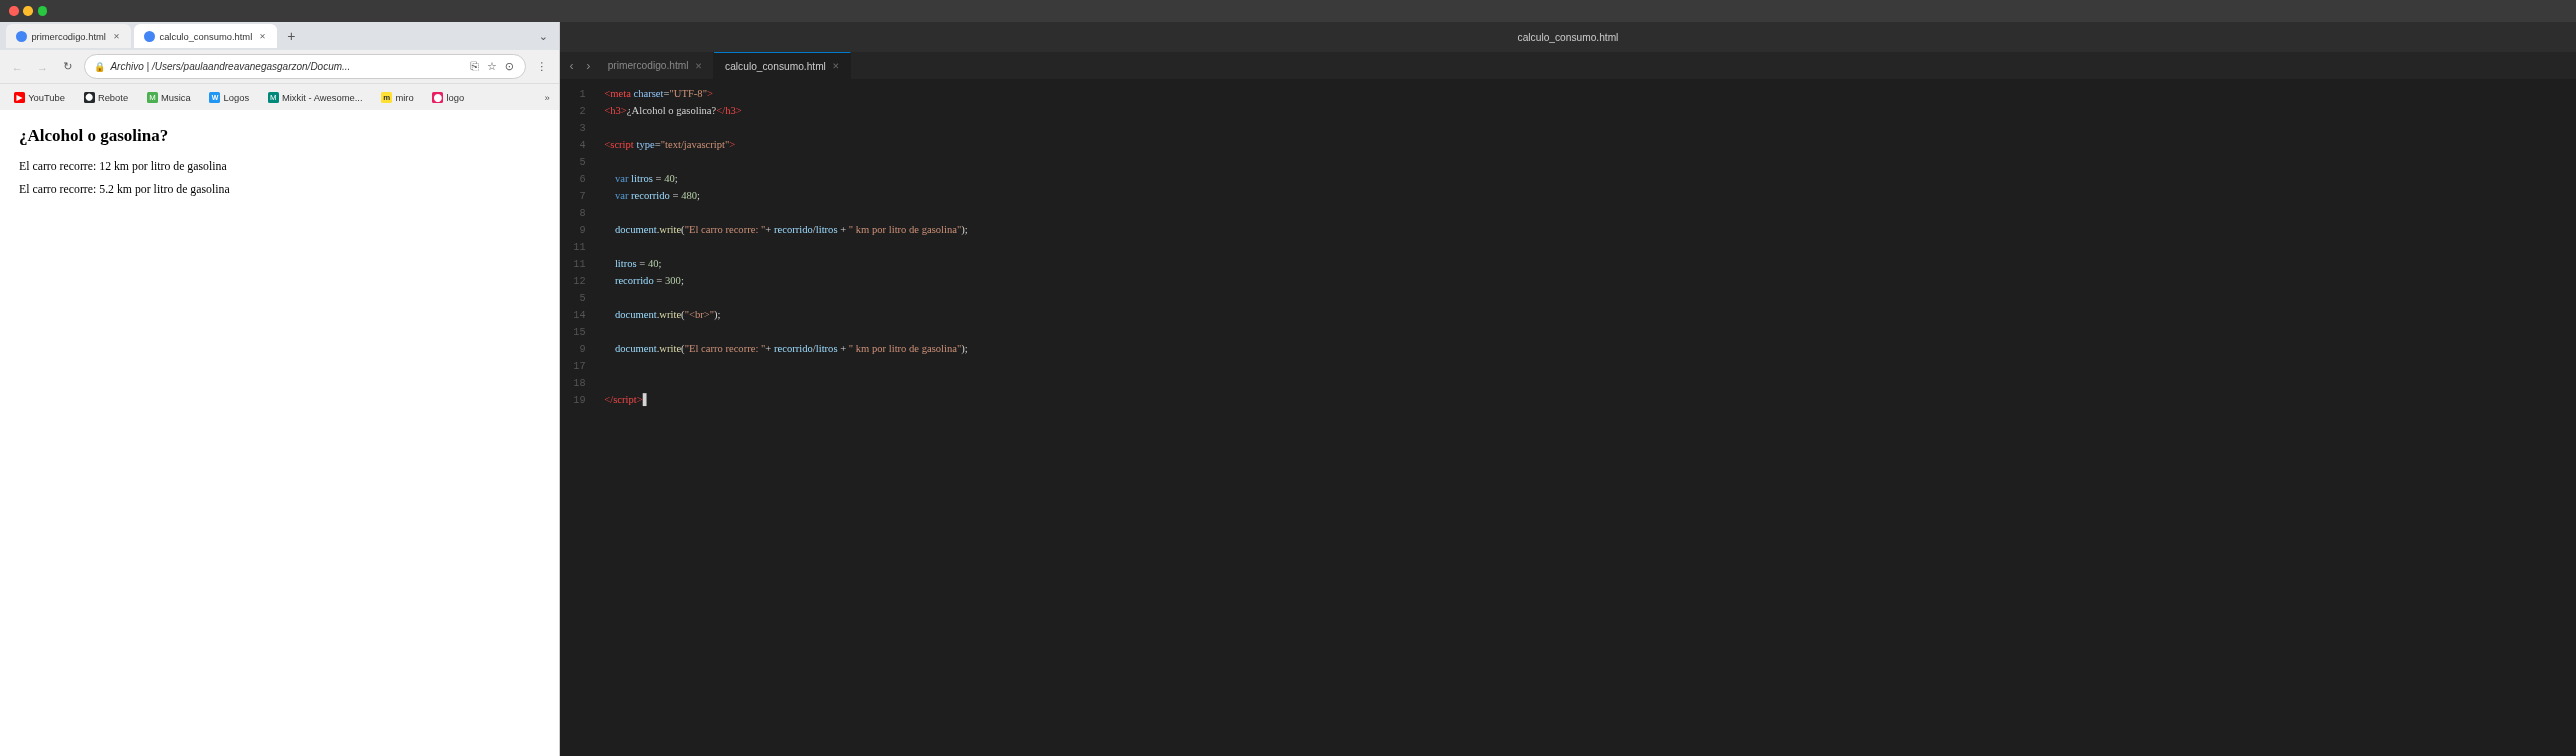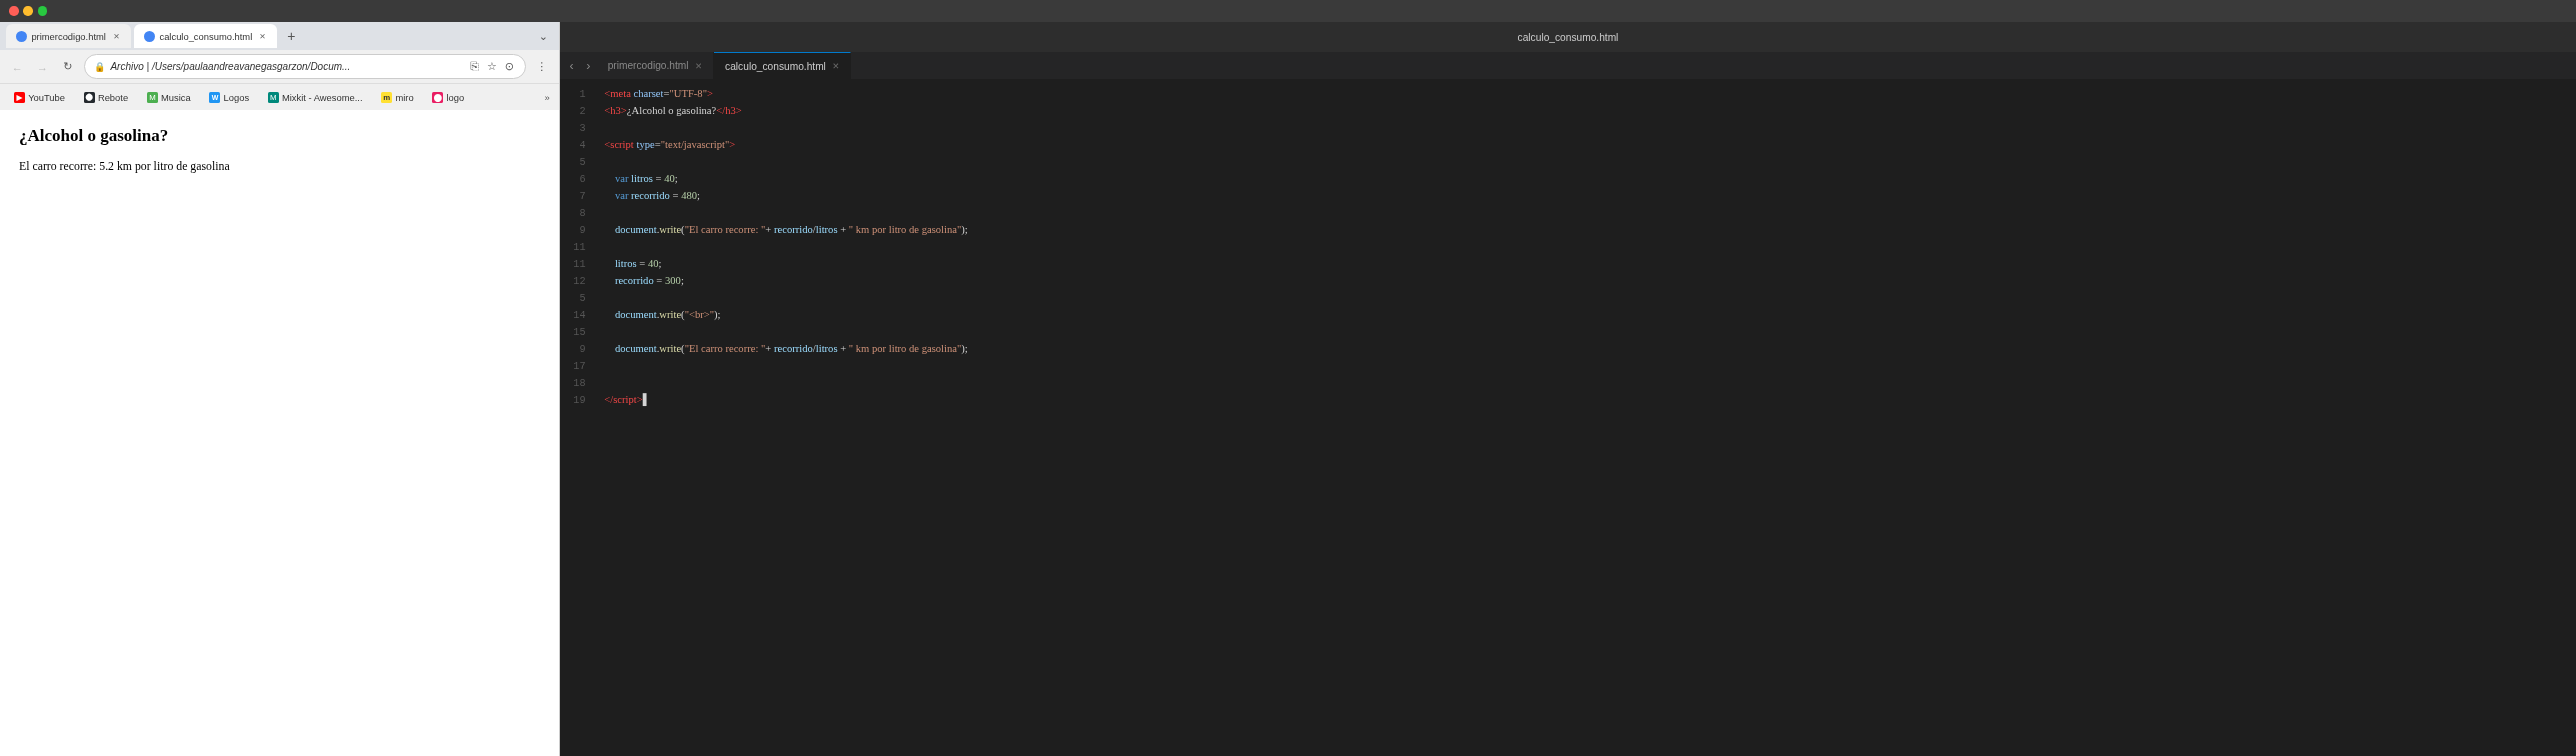--- a/index.html
+++ b/index.html
@@ -341,20 +341,21 @@
         <div class="bookmark-item">
           <div class="bookmark-icon bm-icon-logo">⬤</div>
           <span>logo</span>
         </div>
         <div class="bookmarks-more">»</div>
       </div>
     </div>
 
     <div class="browser-content">
       <h3 class="page-heading">¿Alcohol o gasolina?</h3>
+      <p class="page-text">El carro recorre: 12 km por litro de gasolina</p>
       <p class="page-text">El carro recorre: 5.2 km por litro de gasolina</p>
     </div>
   </div>
 
   <div class="editor-panel">
 
     <div class="editor-title-bar">
       <span class="editor-title">calculo_consumo.html</span>
     </div>
 

